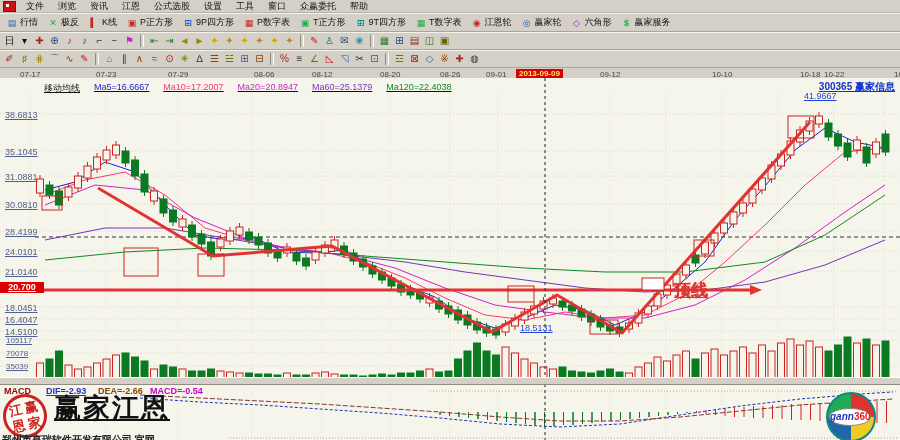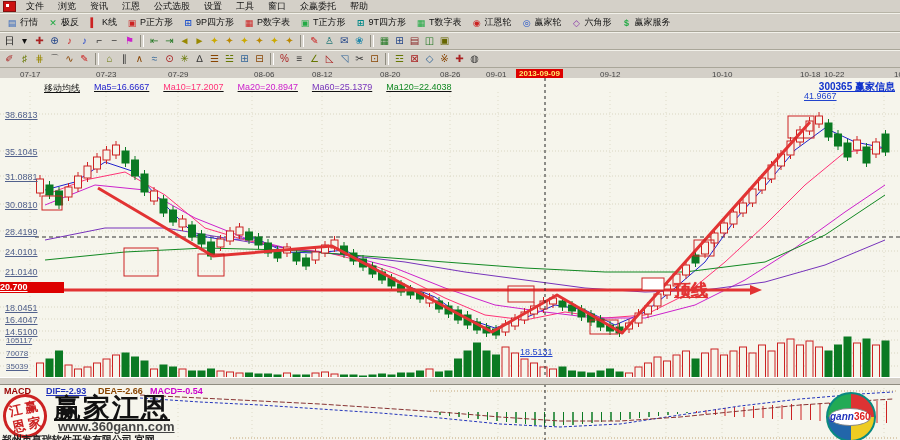--- a/index.html
+++ b/index.html
@@ -29,24 +29,24 @@
            font-size:8px;padding:0 3px;font-weight:bold;white-space:nowrap;}
   
   .chart{position:absolute;left:0;top:78px;width:900px;height:362px;background:#f6f5ec;}
   .chart svg{position:absolute;left:0;top:0;}
   .ov{position:absolute;white-space:nowrap;text-decoration:underline;}
   .ma-header{left:44px;top:4px;font-size:9px;color:#111;display:flex;gap:14px;}
   .stock-info{right:5px;top:2px;font-size:10px;font-weight:bold;color:#1133cc;}
   .peak-label{left:804px;top:13px;font-size:9px;color:#2244cc;}
   .topline-label{left:674px;top:201px;font-size:17px;color:#e23333;font-weight:bold;
                  text-shadow:0 0 1px #e23333;}
-  .bottom-price{left:520px;top:245px;font-size:9px;color:#2244cc;margin-top:24px;}
+  .bottom-price{left:520px;top:245px;font-size:9px;color:#2244cc;}
   .price-label{left:5px;font-size:9px;color:#51618c;}
-  .price-badge{left:0;width:64px;background:#d00;color:#fff;font-size:9px;font-weight:bold;
-               text-align:left;height:11px;line-height:11px;}
+  .price-badge{left:0;width:44px;background:#d00;color:#fff;font-size:9px;font-weight:bold;
+               text-align:center;height:11px;line-height:11px;}
   .vol-label{left:6px;font-size:8px;color:#51618c;}
   .splitter{position:absolute;left:0;top:299px;width:900px;height:6px;background:#d4d0c8;
             border-top:1px solid #fff;border-bottom:1px solid #8f8c80;}
   .macd-row{position:absolute;left:0;top:308px;height:10px;font-size:9px;}
   .macd-row span{position:absolute;top:0;white-space:nowrap;font-weight:bold;}
   
   .seal{position:absolute;left:3px;top:316px;width:44px;height:44px;border-radius:50%;
         border:3px solid #c22;background:#fdfcf5;transform:rotate(-12deg);
         display:grid;grid-template-columns:1fr 1fr;place-items:center;font-size:13px;
         font-weight:bold;color:#c22;line-height:1;padding:3px;box-sizing:border-box;}
@@ -664,21 +664,20 @@
       <span style="left: 150px; color: rgb(204, 0, 204);">MACD=-0.54</span>
     </div>
 
   <div class="seal">
       <span>江</span>
       <span>赢</span>
       <span>恩</span>
       <span>家</span>
     </div>
   <div class="ov brand-title">赢家江恩</div>
-  <div class="ov brand-url">www.360gann.com</div>
   <div class="ov brand-company">郑州市亨瑞软件开发有限公司 官网</div>
   <div class="gann360">
     <div class="oval"><span class="g1">gann</span><span class="g2">360</span></div>
   </div>
 <div class="ov price-label" style="top: 32px;">38.6813</div>
     <div class="ov price-label" style="top: 69px;">35.1045</div>
     <div class="ov price-label" style="top: 94px;">31.0881</div>
     <div class="ov price-label" style="top: 122px;">30.0810</div>
     <div class="ov price-label" style="top: 149px;">28.4199</div>
     <div class="ov price-label" style="top: 169px;">24.0101</div>

